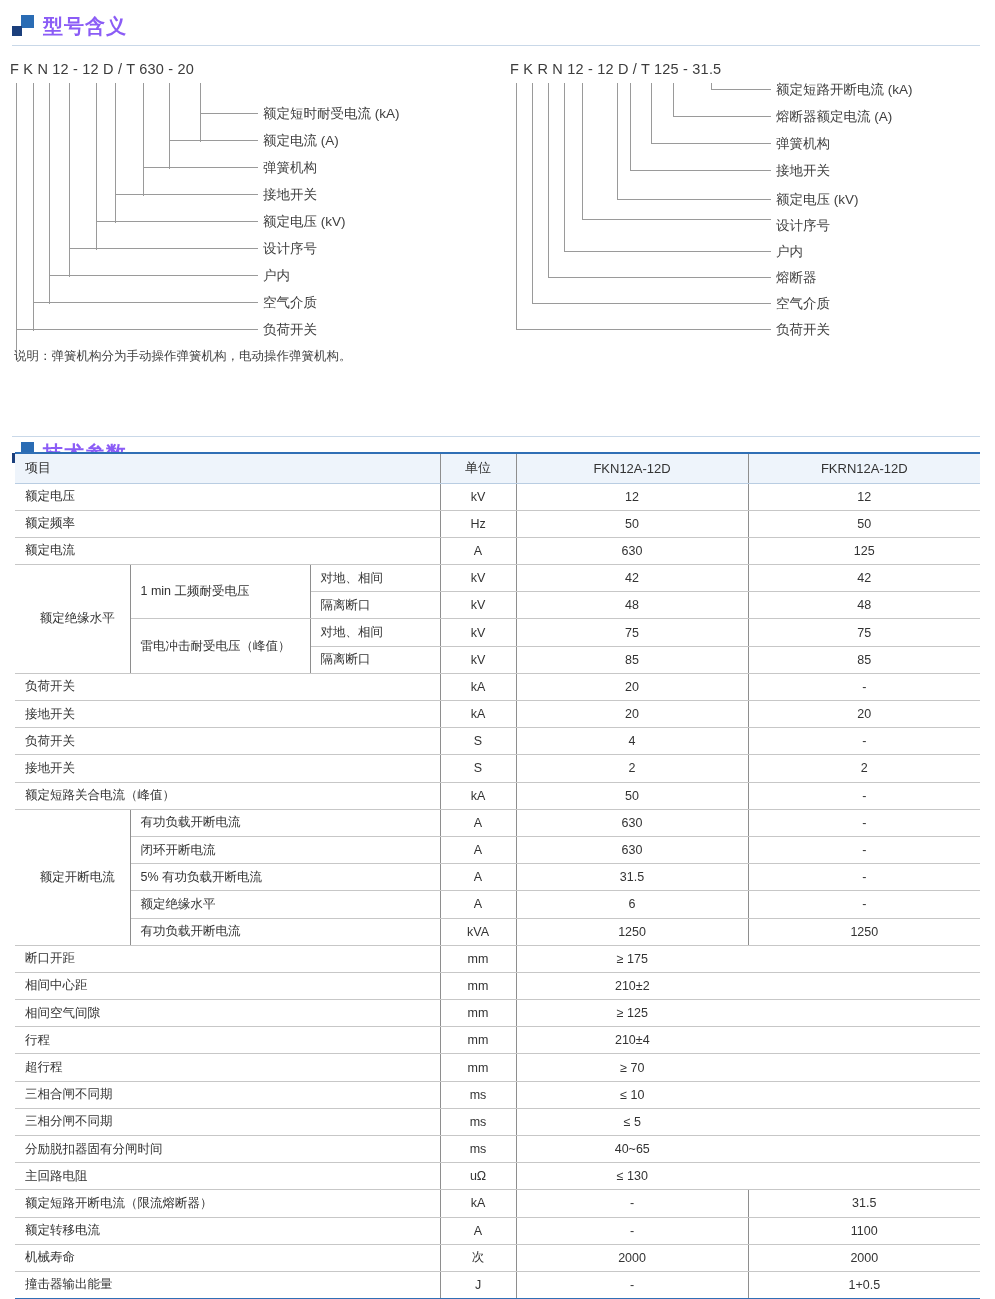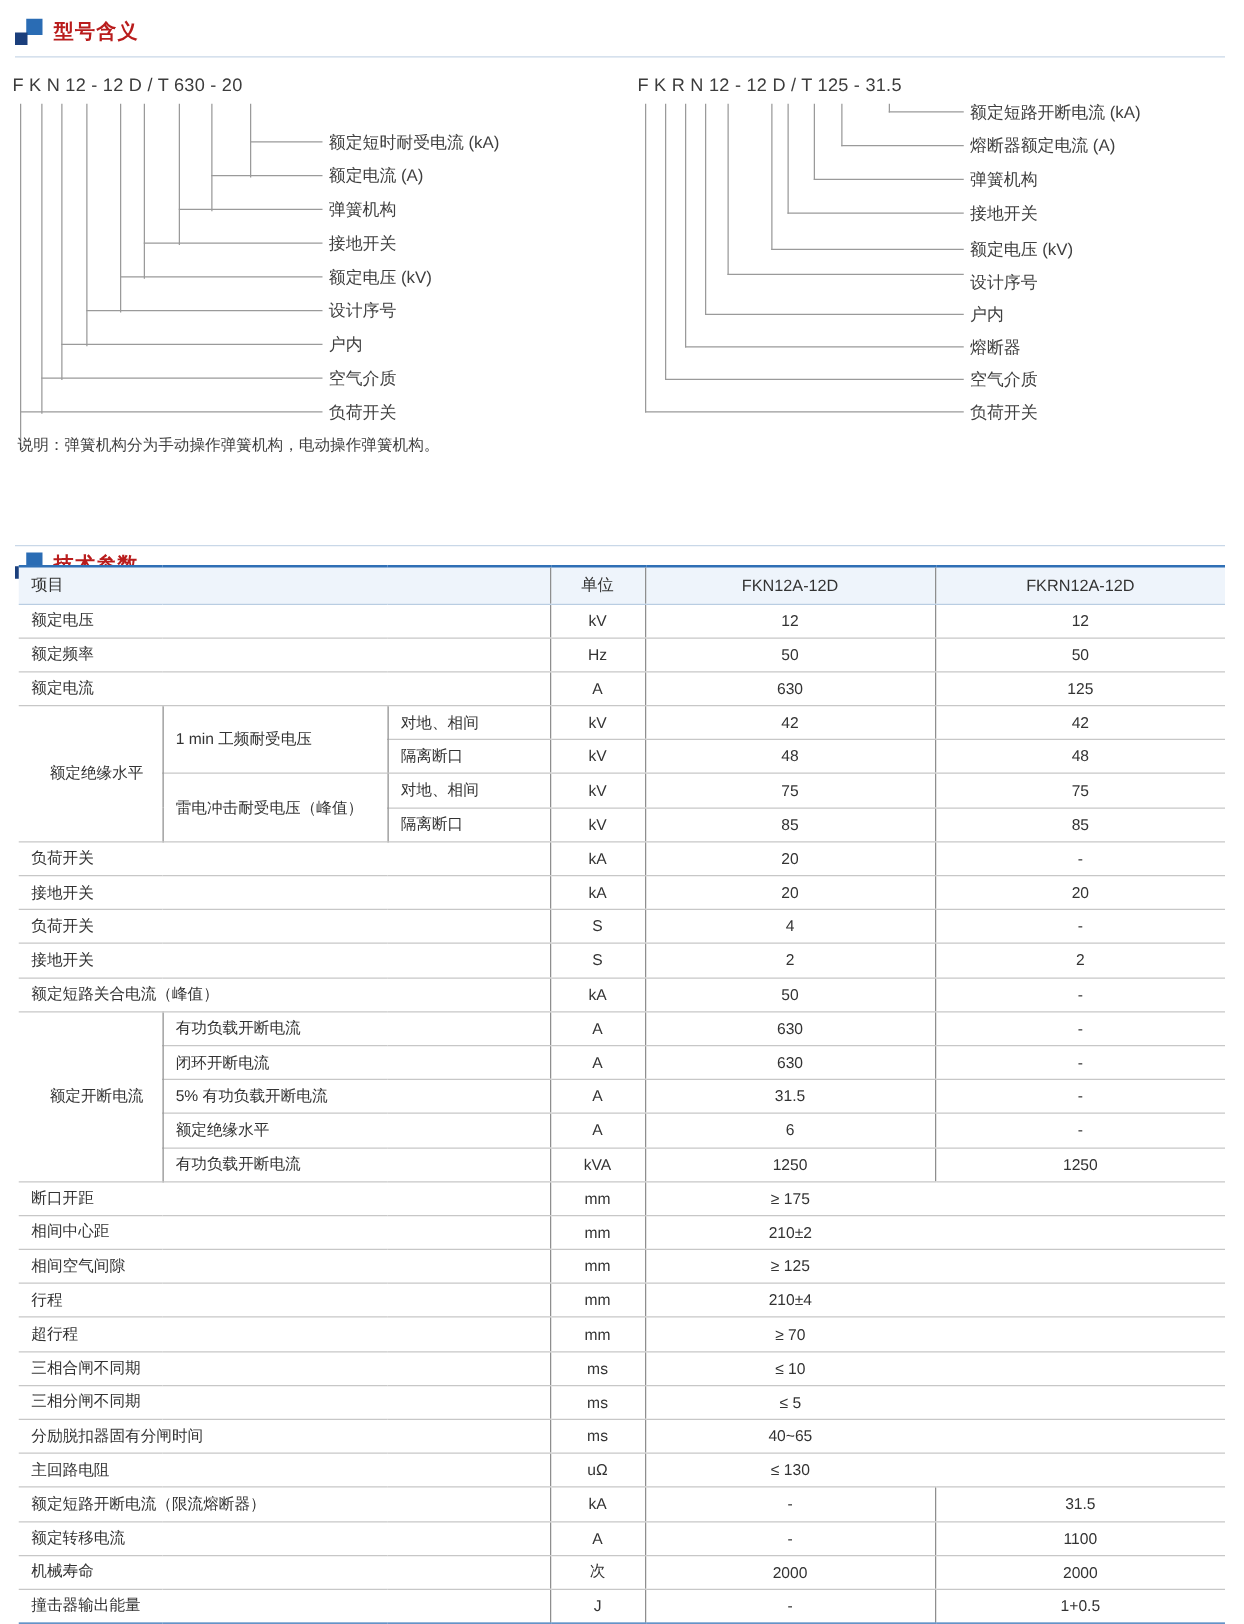--- a/index.html
+++ b/index.html
@@ -31,23 +31,23 @@
     position: absolute; right: 0; top: 0;
     width: 13px; height: 13px;
     background: #2a6cb4;
   }
   .sec-icon .sq-small {
     position: absolute; left: 0; bottom: 0;
     width: 10px; height: 10px;
     background: #1b3f7c;
   }
   .sec-title {
-    font-size: 16px;
+    font-size: 20px;
     font-weight: bold;
-    color: #b91c1c;
+    color: #8b5cf6;
     letter-spacing: 1px;
     line-height: 1;
     white-space: nowrap;
   }
   .sec-rule {
     position: absolute;
     height: 1px;
     background: #c9d8e8;
   }
 

